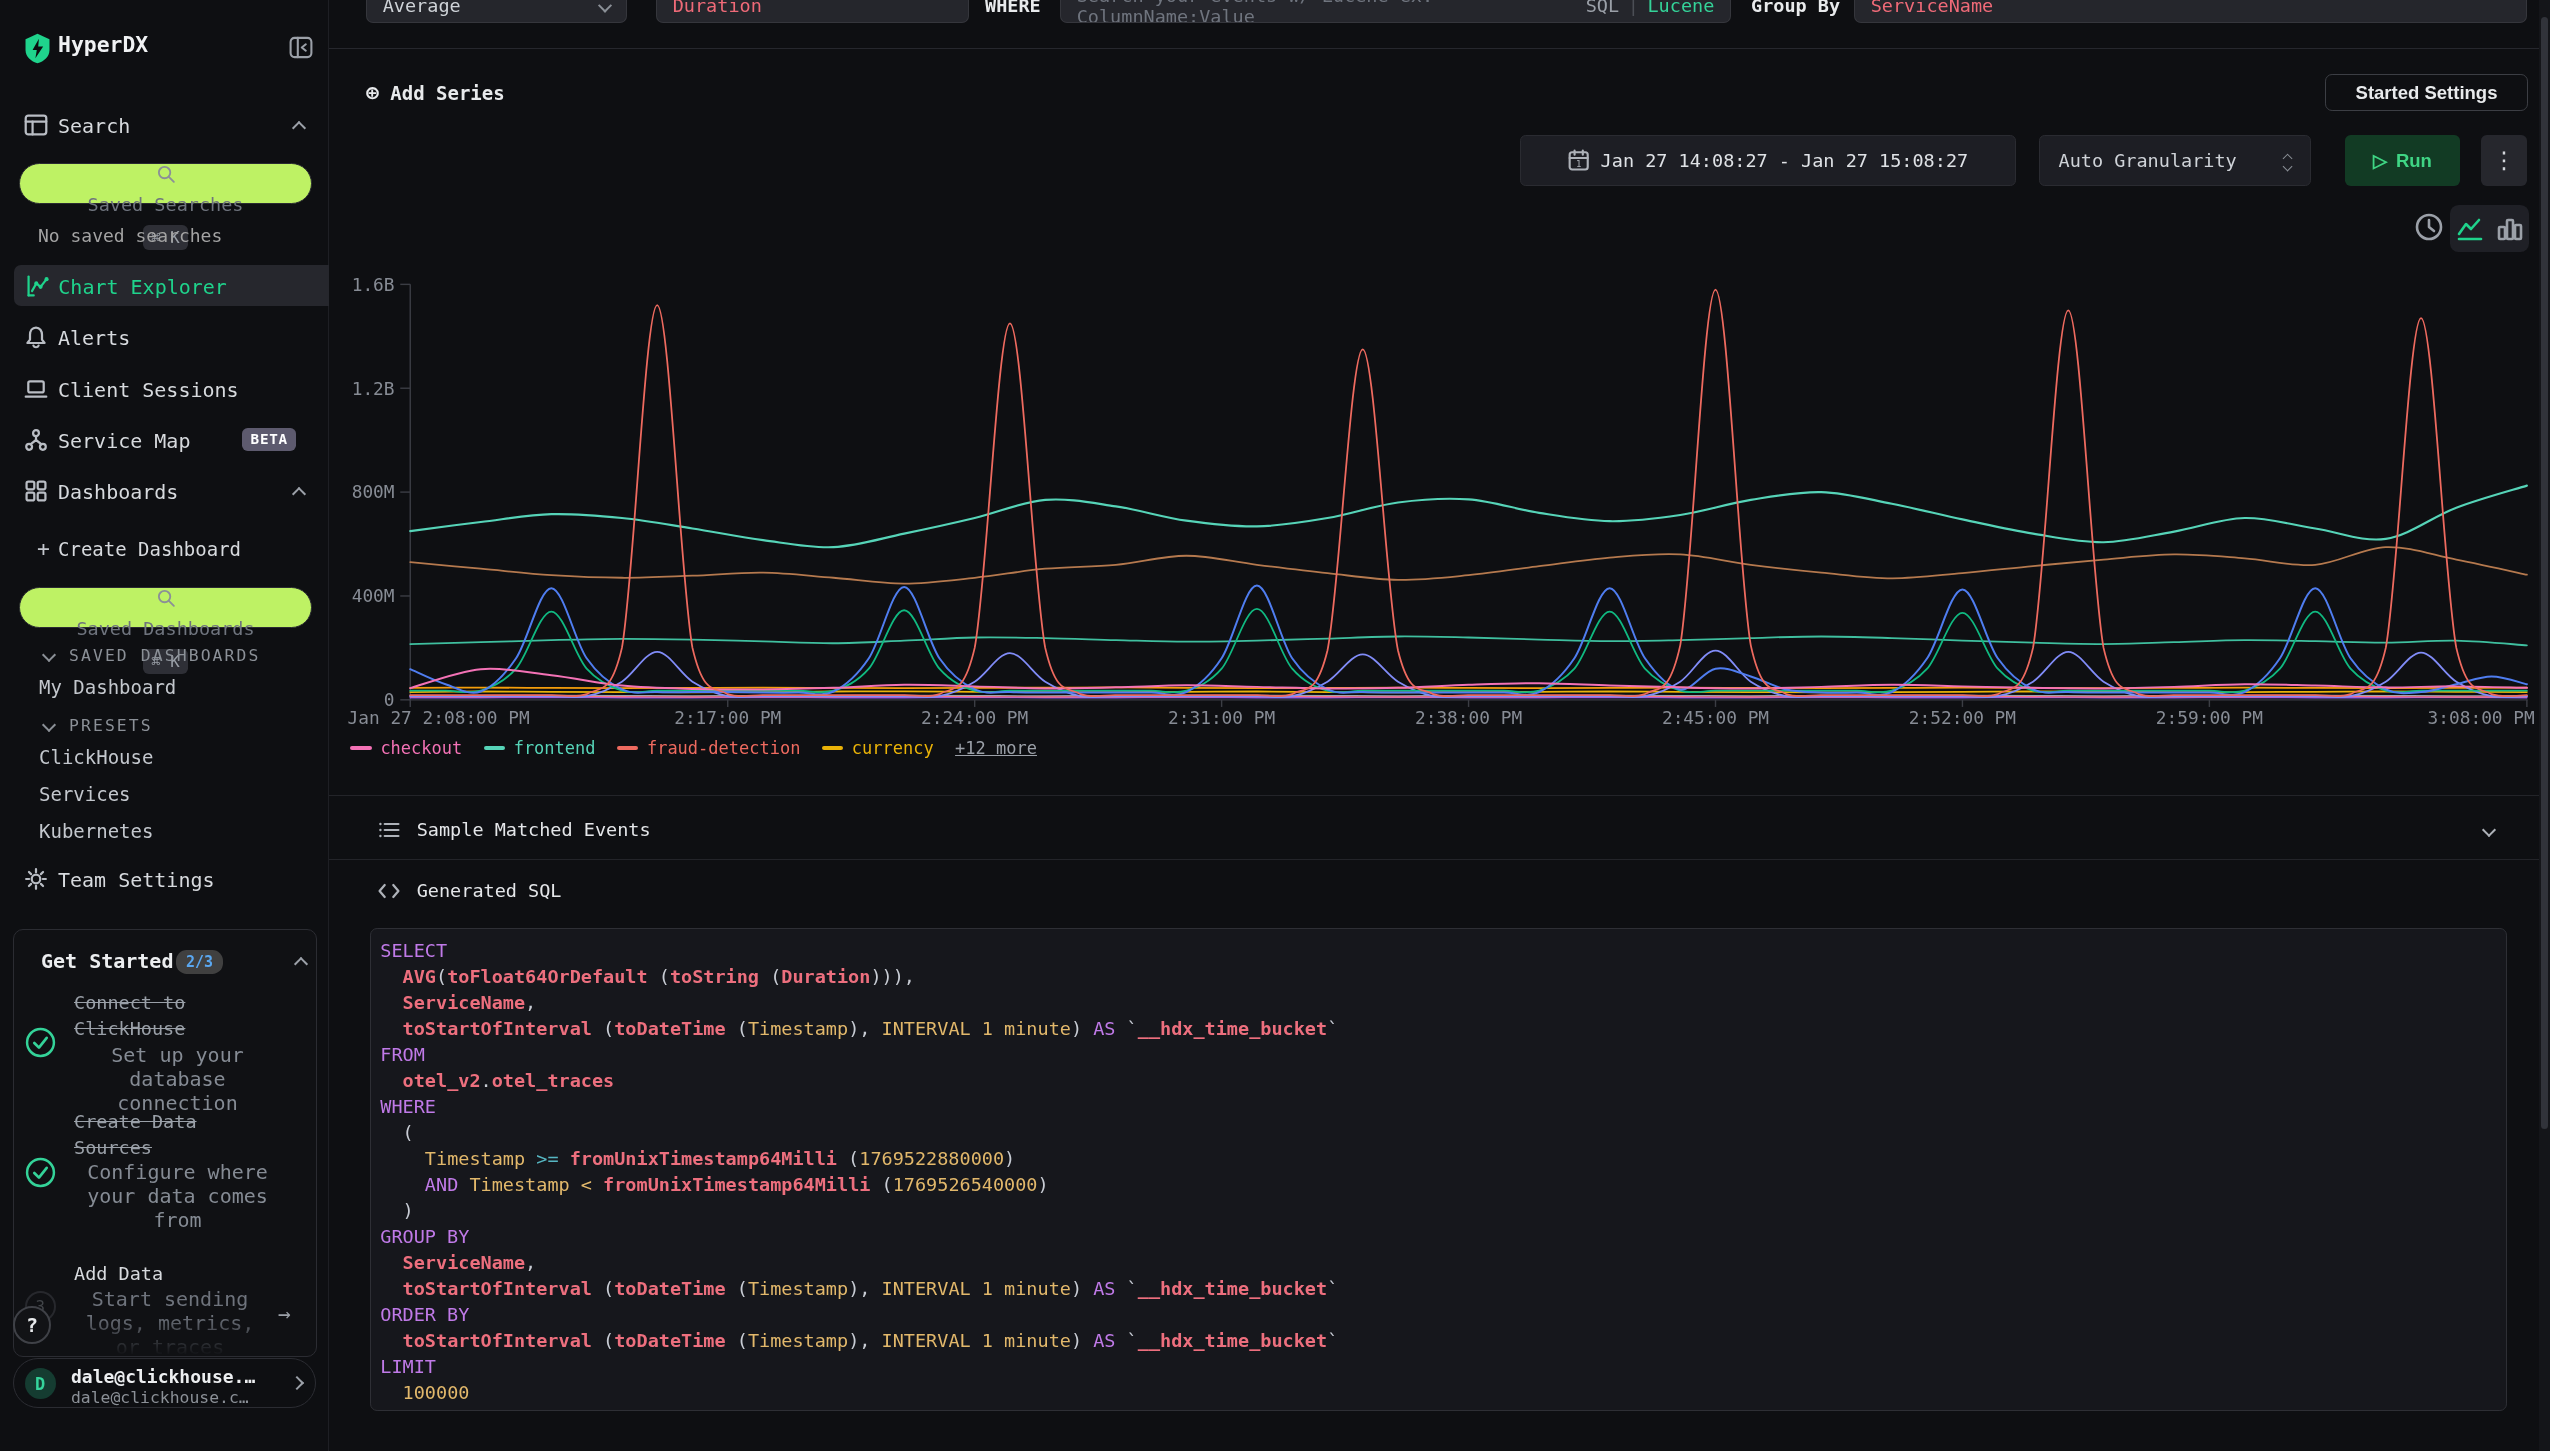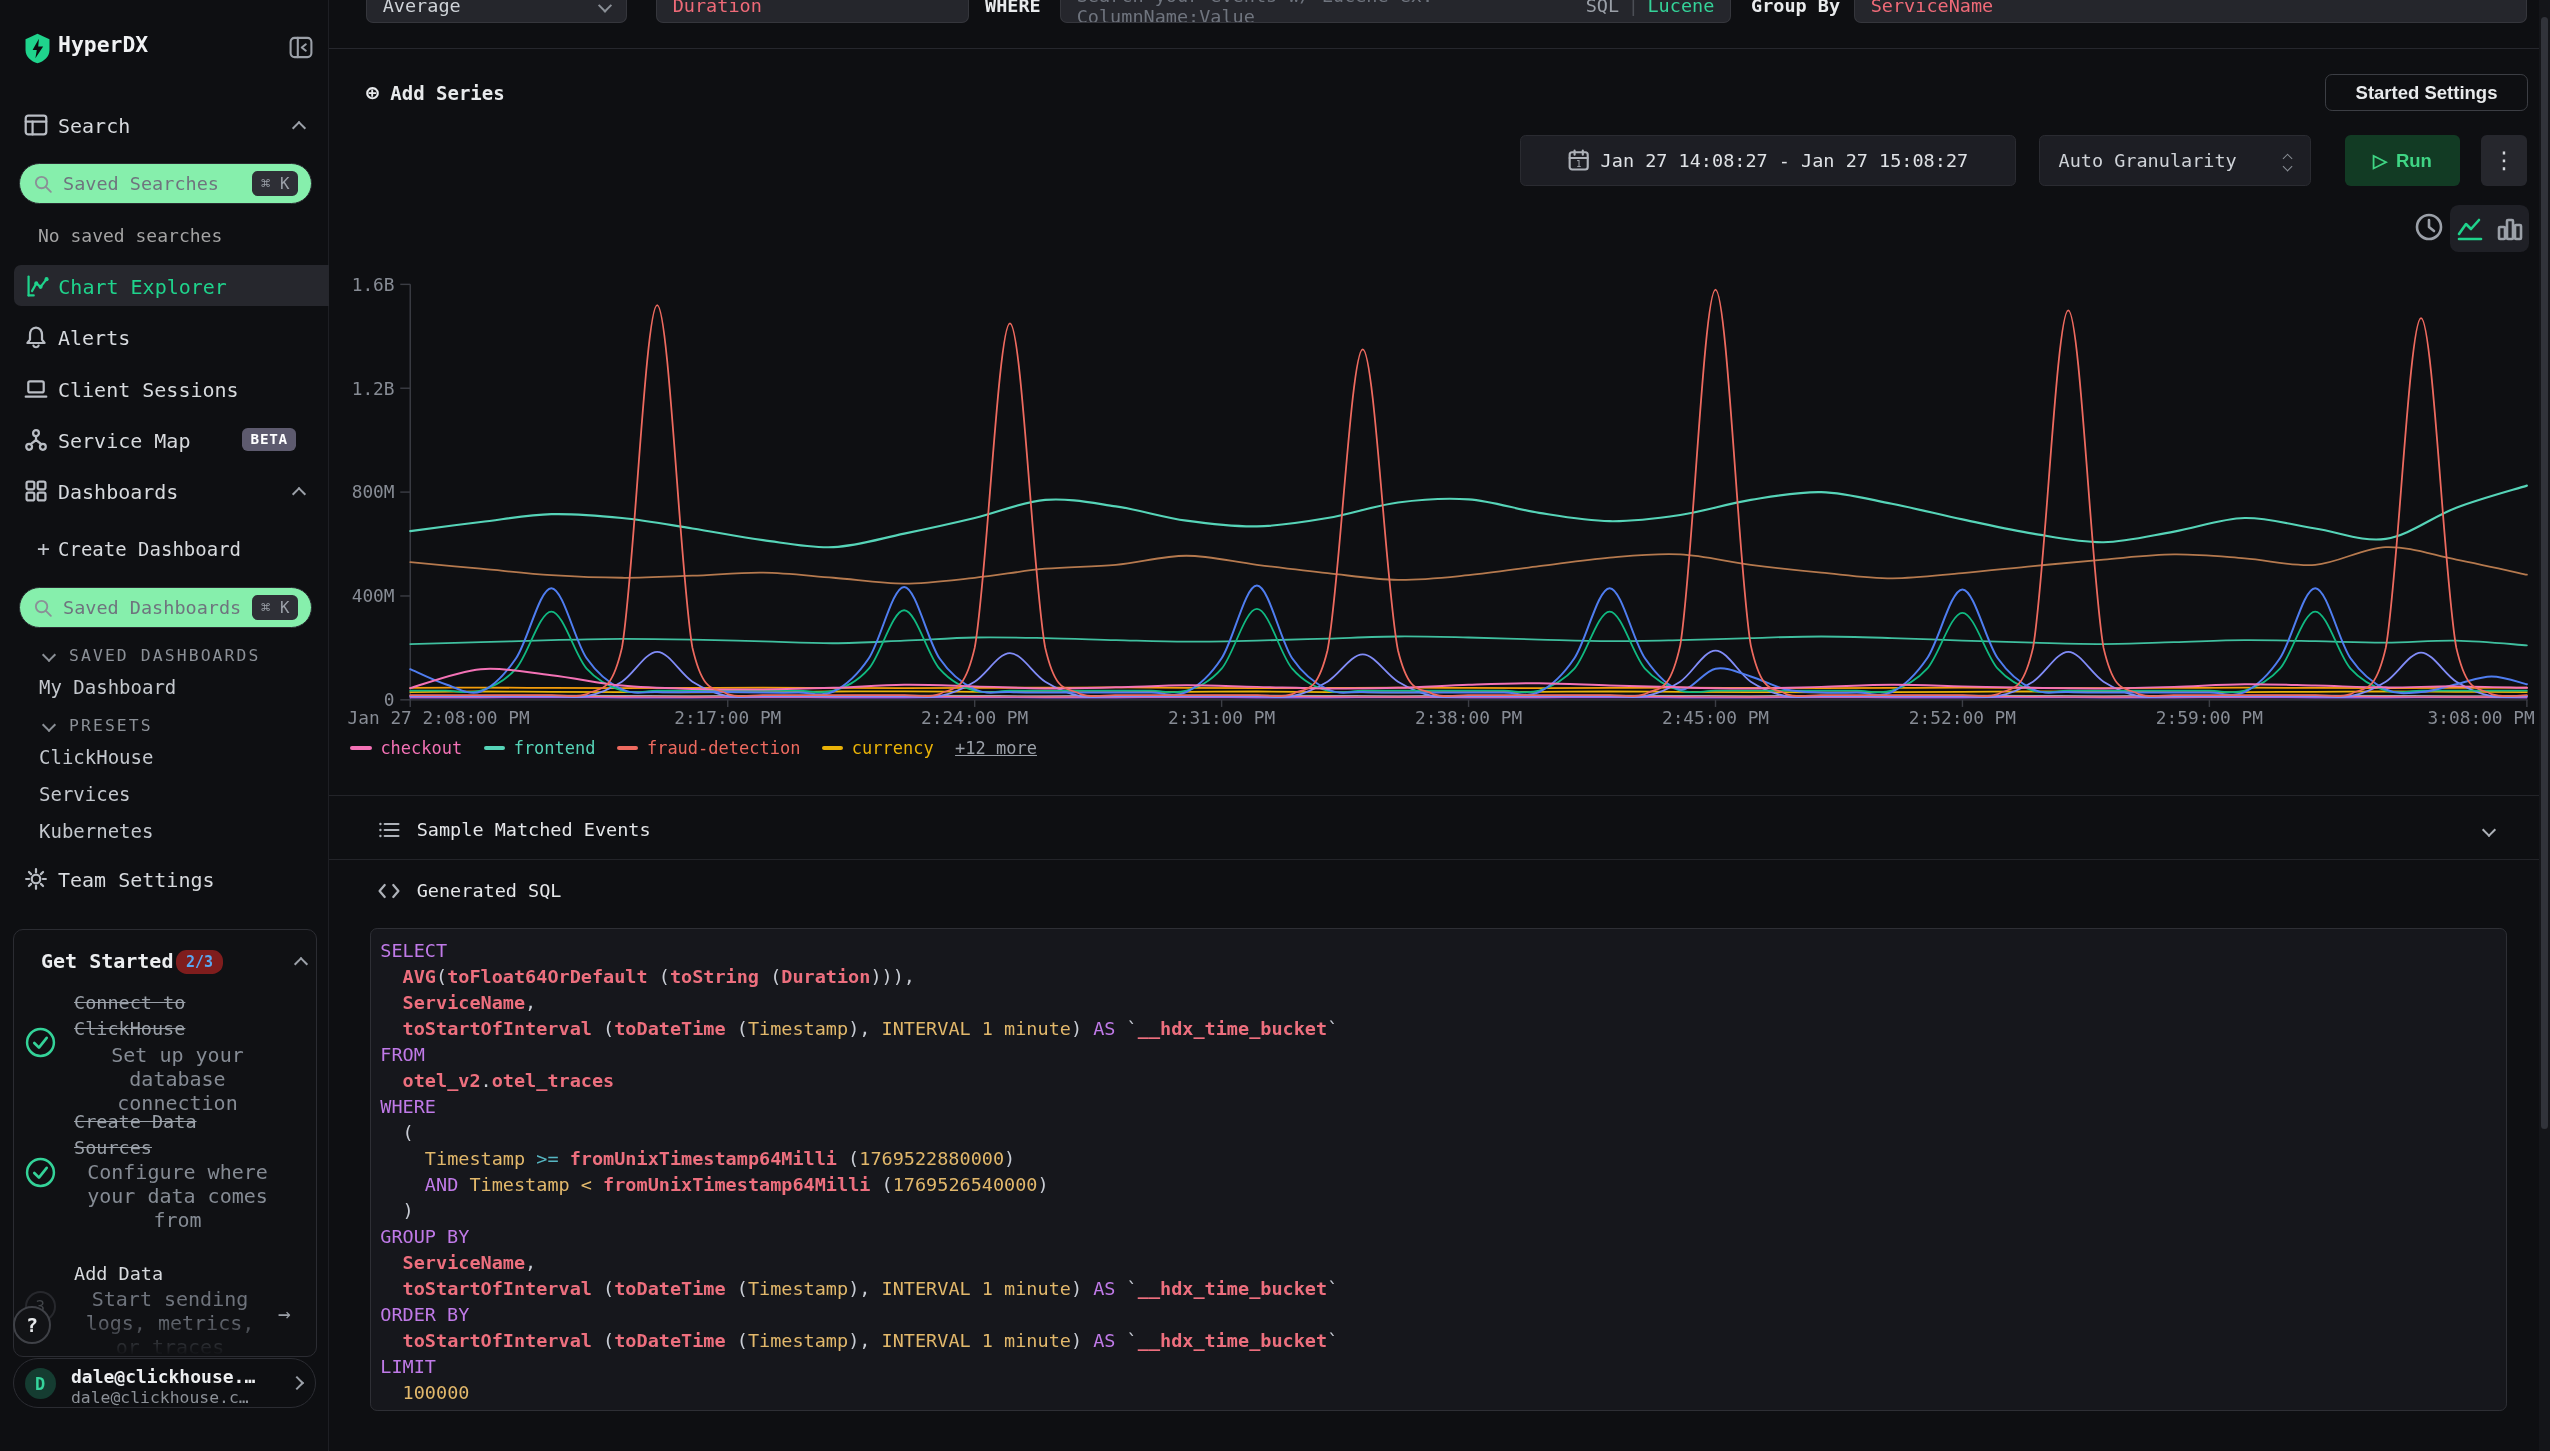--- a/index.html
+++ b/index.html
@@ -11,38 +11,38 @@
   #sidebar { position:absolute; left:0; top:0; width:329px; height:1451px;
     background:#0e0f12; border-right:1.4px solid #1e1f24; }
   .sb-row { position:absolute; left:0; width:329px; display:flex; align-items:center; }
   .sb-icon { position:absolute; left:24px; width:24px; height:24px; color:#b9bdc4; }
   .sb-label { position:absolute; left:58px; font-size:20px; color:#d7dade; }
   .sb-sub { position:absolute; left:39px; font-size:19px; color:#c3c7cd; }
   .chev { display:inline-block; width:10px; height:10px;
     border-right:2.1px solid currentColor; border-bottom:2.1px solid currentColor; }
   .chev.up { transform:rotate(-135deg); } .chev.down { transform:rotate(45deg); }
   .chev.right { transform:rotate(-45deg); }
-  .pill-input { position:absolute; background:#86efac; border:0.7px solid #2a2b31;
-    border-radius:23px; display:flex; align-items:center; padding:0 13px; gap:10px; }
+  .pill-input { position:absolute; background:#bef264; border:0.7px solid #2a2b31;
+    border-radius:23px; display:flex; align-items:center; padding:0 13px; gap:10px;flex-direction:column; }
   .pill-input .ph { color:#6f747e; font-size:18.5px; flex:1; }
   .kbd { background:#2e2f36; border-radius:5.7px; color:#9ba0a8; font-size:15.7px;
     padding:2.9px 8.6px; }
   .active-item { position:absolute; left:14.3px; width:337px; height:41px;
     background:#26272d; border-radius:7px; }
   .beta { position:absolute; background:#5d5a6e; color:#ffffff; font-size:14.3px;
     font-weight:bold; border-radius:5.7px; padding:3.6px 8.6px; letter-spacing:0.7px; }
   .section-label { position:absolute; left:69px; font-size:16.4px; color:#8b9097;
     letter-spacing:2.1px; }
   .sec-chev { position:absolute; left:44px; color:#8b9097; }
 
   
   #gs-card { position:absolute; left:13px; top:929px; width:304px; height:428px;
     border:1.4px solid #2b2c32; border-radius:10px; background:#101114; overflow:hidden; }
   .gs-title { position:absolute; left:27px; top:18.5px; font-size:20px; font-weight:bold; color:#eceef0; }
-  .gs-badge { position:absolute; left:162px; top:20px; background:#7f1d1d; color:#5aa7f0;
+  .gs-badge { position:absolute; left:162px; top:20px; background:#404040; color:#5aa7f0;
     font-size:15px; font-weight:bold; border-radius:10.7px; padding:2.9px 10px; }
   .gs-check { position:absolute; width:31px; height:31px; }
   .gs-num { position:absolute; width:31px; height:31px; border:2.1px solid #3a3c42;
     border-radius:50%; color:#6b7076; font-size:15.7px; display:flex; align-items:center;
     justify-content:center; opacity:.55; }
   .gs-t { position:absolute; left:60px; width:200px; font-size:18.5px; line-height:26px;
     color:#9aa0a8; text-decoration:line-through; }
   .gs-t.live { color:#d7dade; text-decoration:none; }
   .gs-d { position:absolute; left:60px; width:207px; font-size:20px; line-height:24px;
     color:#858b94;text-align:center; }

